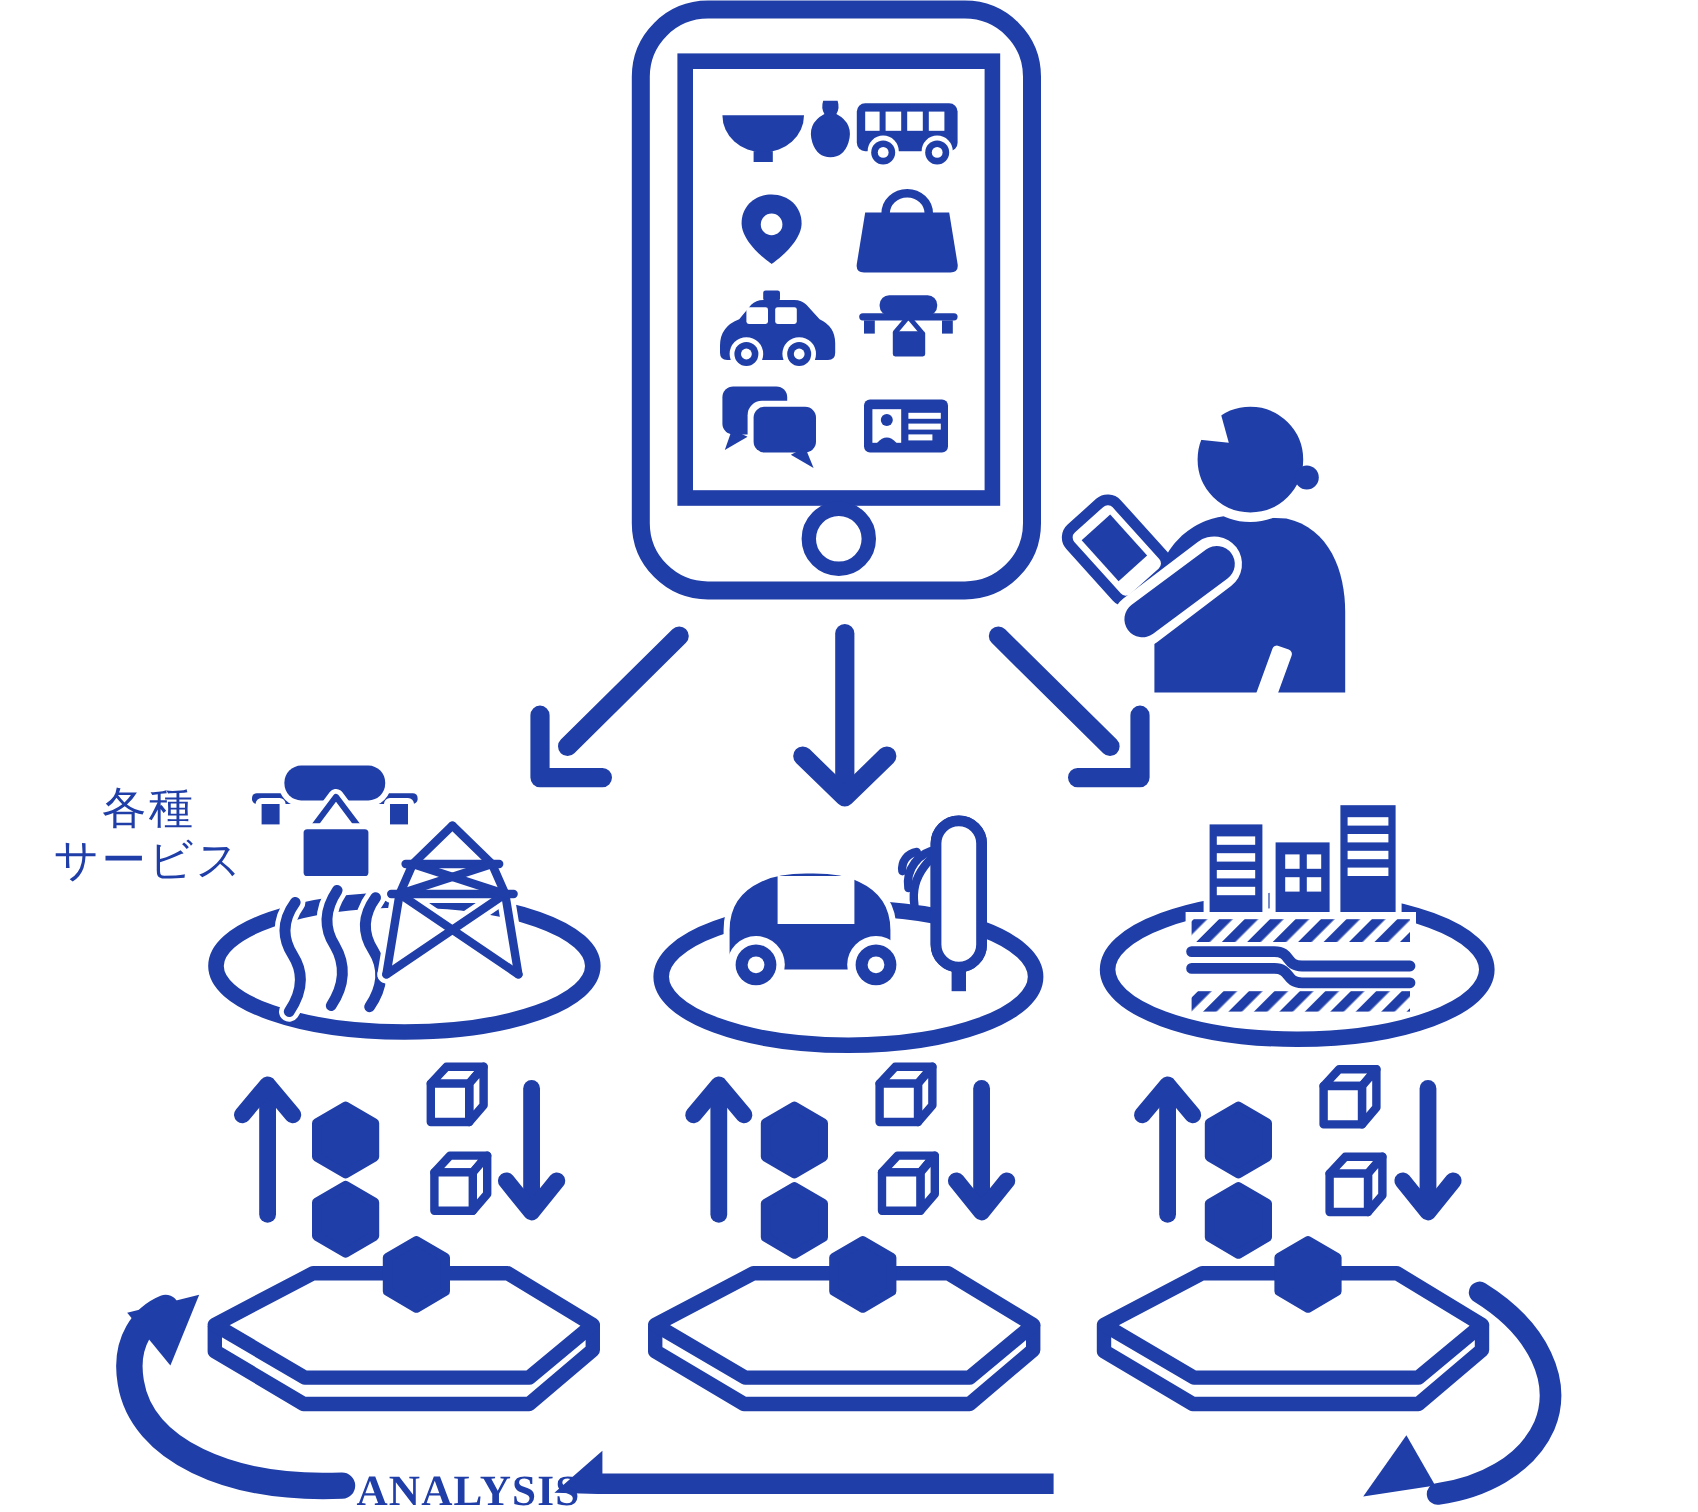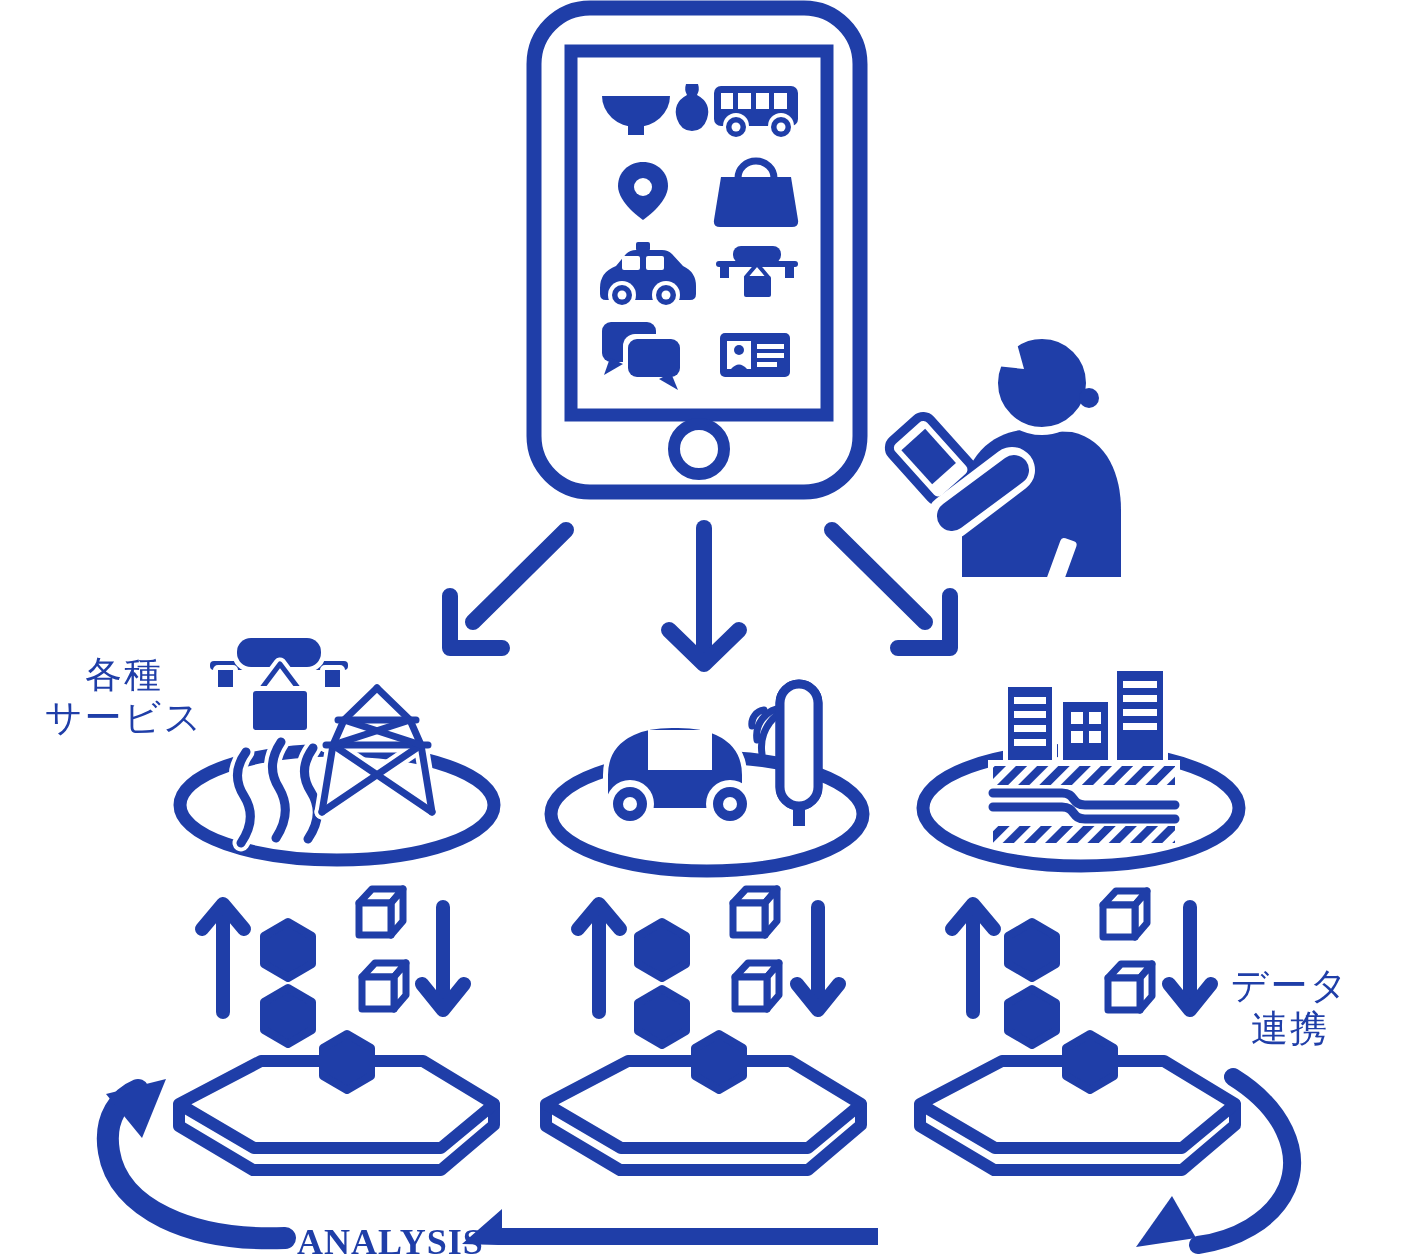--- a/index.html
+++ b/index.html
@@ -303,19 +303,15 @@
     <path class="fi" d="M1136,1247 L1196,1238 L1172,1196 Z"></path>
   </g>
   <path class="fi" d="M462,1244 L502,1209 L502,1228 L878,1228 L878,1245 L498,1245 Z"></path>
 </svg>
 
 <div class="lbl jp" style="left:38px;top:653px;width:172px">
   <span>各種</span><br>
   <span>サービス</span>
 </div>
 
-<div class="lbl jp" style="left:1222px;top:964px;width:136px">
-  <span>データ</span><br>
-  <span>連携</span>
-</div>
 
 <div class="lbl en" style="left:297px;top:1221px">ANALYSIS</div>
 </div>
 
 </body></html>

